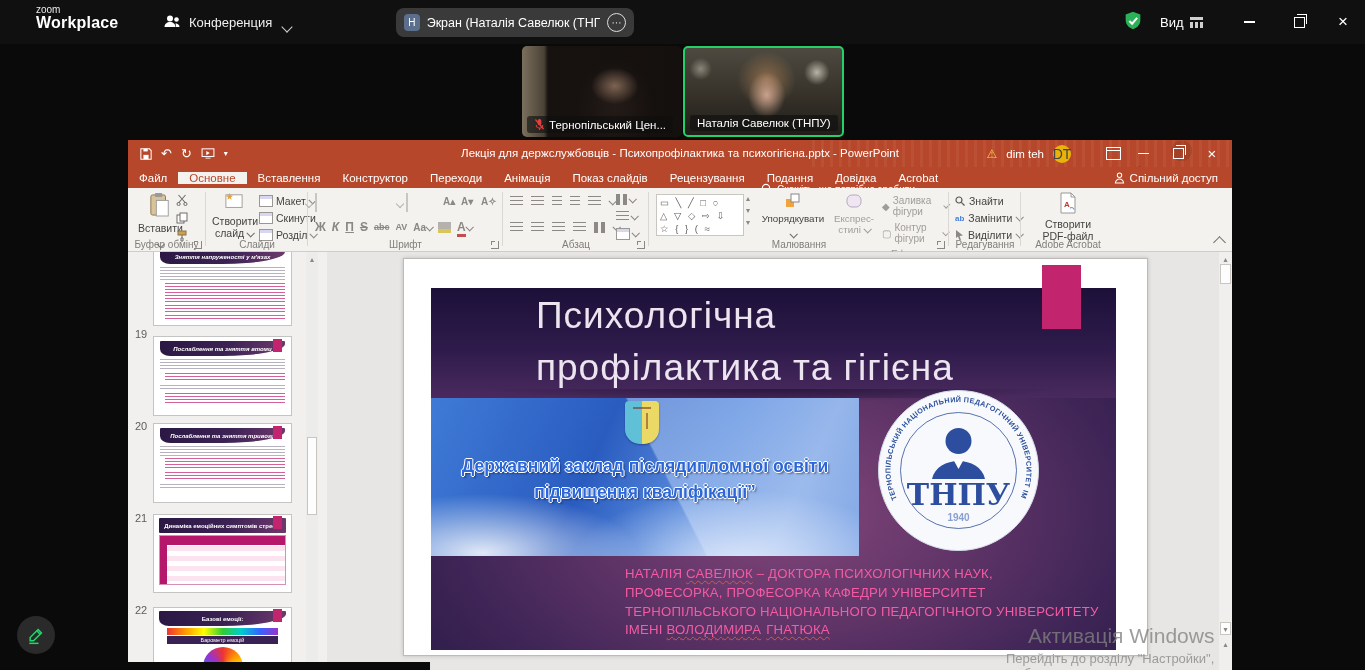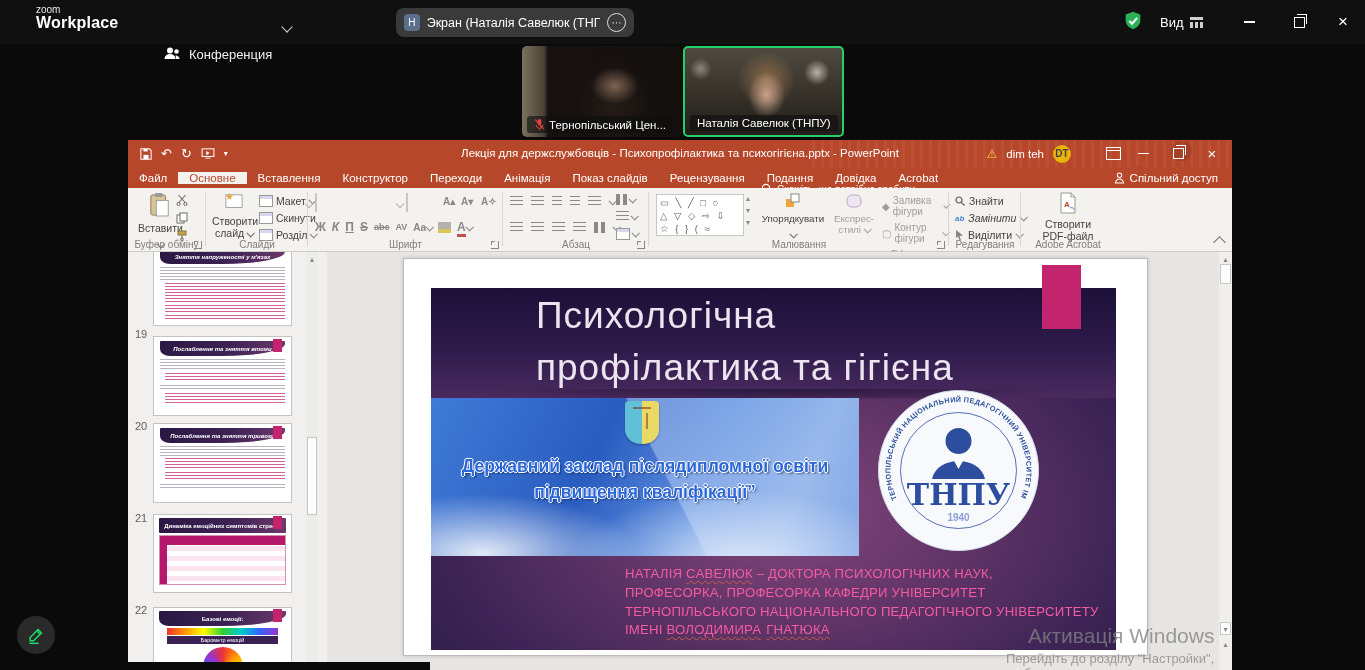--- a/index.html
+++ b/index.html
@@ -34,21 +34,21 @@
 
   
   .ppt-titlebar{left:128px;top:140px;width:1104px;height:27px;background:#b7472a;color:#fff;}
   .ppt-titlebar:after{content:"";position:absolute;right:0;top:0;width:420px;height:100%;
      background:radial-gradient(circle 34px at 88% 40%,rgba(0,0,0,.10) 30%,transparent 31%),
                 radial-gradient(circle 20px at 78% 120%,rgba(0,0,0,.10) 30%,transparent 31%),
                 repeating-linear-gradient(90deg,rgba(255,255,255,.05) 0 3px,transparent 3px 9px);}
   .qat{gap:9px;left:12px;top:0;height:27px;color:#fff;}
   .ppt-title{left:0;top:0;width:1104px;height:27px;text-align:center;font-size:11.5px;line-height:27px;color:#fff;white-space:nowrap;}
   .tcluster{right:8px;top:0;height:27px;gap:9px;z-index:3;}
-  .dtav{width:18px;height:18px;border-radius:50%;background:#eab308;color:#444;font-size:10px;font-weight:bold;display:flex;align-items:center;justify-content:center;}
+  .dtav{width:18px;height:18px;border-radius:50%;background:#eab308;color:#444;font-size:14px;font-weight:normal;display:flex;align-items:center;justify-content:center;}
   .ribopt{width:13px;height:11px;border:1.1px solid #fff;position:relative;}
   .ribopt:before{content:"";position:absolute;left:0;top:2px;width:13px;height:1px;background:#fff;}
   .pptwin .minbar,.pptwin .restbox{filter:none;}
 
   .ppt-tabs{left:128px;top:167px;width:1104px;height:21px;background:#b7472a;display:flex;align-items:center;color:#fff;font-size:11.5px;}
   .ptab{padding:0 11px;display:flex;align-items:center;white-space:nowrap;}
   .ptab.active{background:#f4f2ef;color:#b7472a;}
   .tellme{position:absolute;left:633px;top:12px;height:21px;display:flex;align-items:center;gap:6px;font-size:10px;color:#fff;}
   .share{position:absolute;right:14px;top:0;height:21px;display:flex;align-items:center;gap:5px;font-size:11.5px;color:#fff;}
 
@@ -121,21 +121,21 @@
 
 <div id="root">
 
   <div class="abs zbar">
     <div class="abs zbrand">
       <div class="s">zoom</div>
       <div class="l">Workplace</div>
     </div>
     <span class="abs" style="left:283px;top:17px;"><span class="chev"></span></span>
 
-    <div class="abs flex ztab" style="left:163px;top:0;height:44px;gap:8px;margin-top:32px;">
+    <div class="abs flex ztab" style="left:163px;top:0;height:44px;gap:8px;">
       <svg width="18" height="16" viewBox="0 0 18 16">
         <circle cx="7" cy="4.5" r="3" fill="#fff"></circle>
           <circle cx="13.5" cy="5.5" r="2.3" fill="#fff"></circle>
         <path d="M1.5 13c0-3 2.5-5 5.5-5s5.5 2 5.5 5z" fill="#fff"></path>
         <path d="M12.5 9.3c2.3.2 4 1.7 4 3.7h-3.4" fill="#fff"></path>
       </svg>
       <span>Конференция</span>
     </div>
 
     <div class="abs pill">
@@ -417,21 +417,21 @@
 
     <div class="rgroup" style="left:822px;width:70px;">
       <div class="abs" style="left:5px;top:7px;display:flex;flex-direction:column;gap:5px;">
         <span class="flex" style="gap:4px;">
           <svg width="10" height="10" viewBox="0 0 10 10">
               <circle cx="4" cy="4" r="3" fill="none" stroke="#5a5856" stroke-width="1.2"></circle>
               <path d="M6.3 6.3L9.5 9.5" stroke="#5a5856" stroke-width="1.2"></path>
             </svg>
           <span class="rtext">Знайти</span>
         </span>
-        <span class="flex" style="gap:4px;font-style:italic;">
+        <span class="flex" style="gap:4px;">
           <span style="font-size:8px;color:#4a7fd4;font-weight:bold;">ab</span>
           <span class="rtext">Замінити</span>
             <span class="dd" style="color:#8a8784;"></span>
         </span>
         <span class="flex" style="gap:4px;">
           <svg width="9" height="10" viewBox="0 0 9 10">
               <path d="M1 0l7 5.5-3.4.4L6 10 4.2 9.8 3 6.5 1 8z" fill="#8a8784"></path>
             </svg>
           <span class="rtext">Виділити</span>
             <span class="dd" style="color:#8a8784;"></span>

